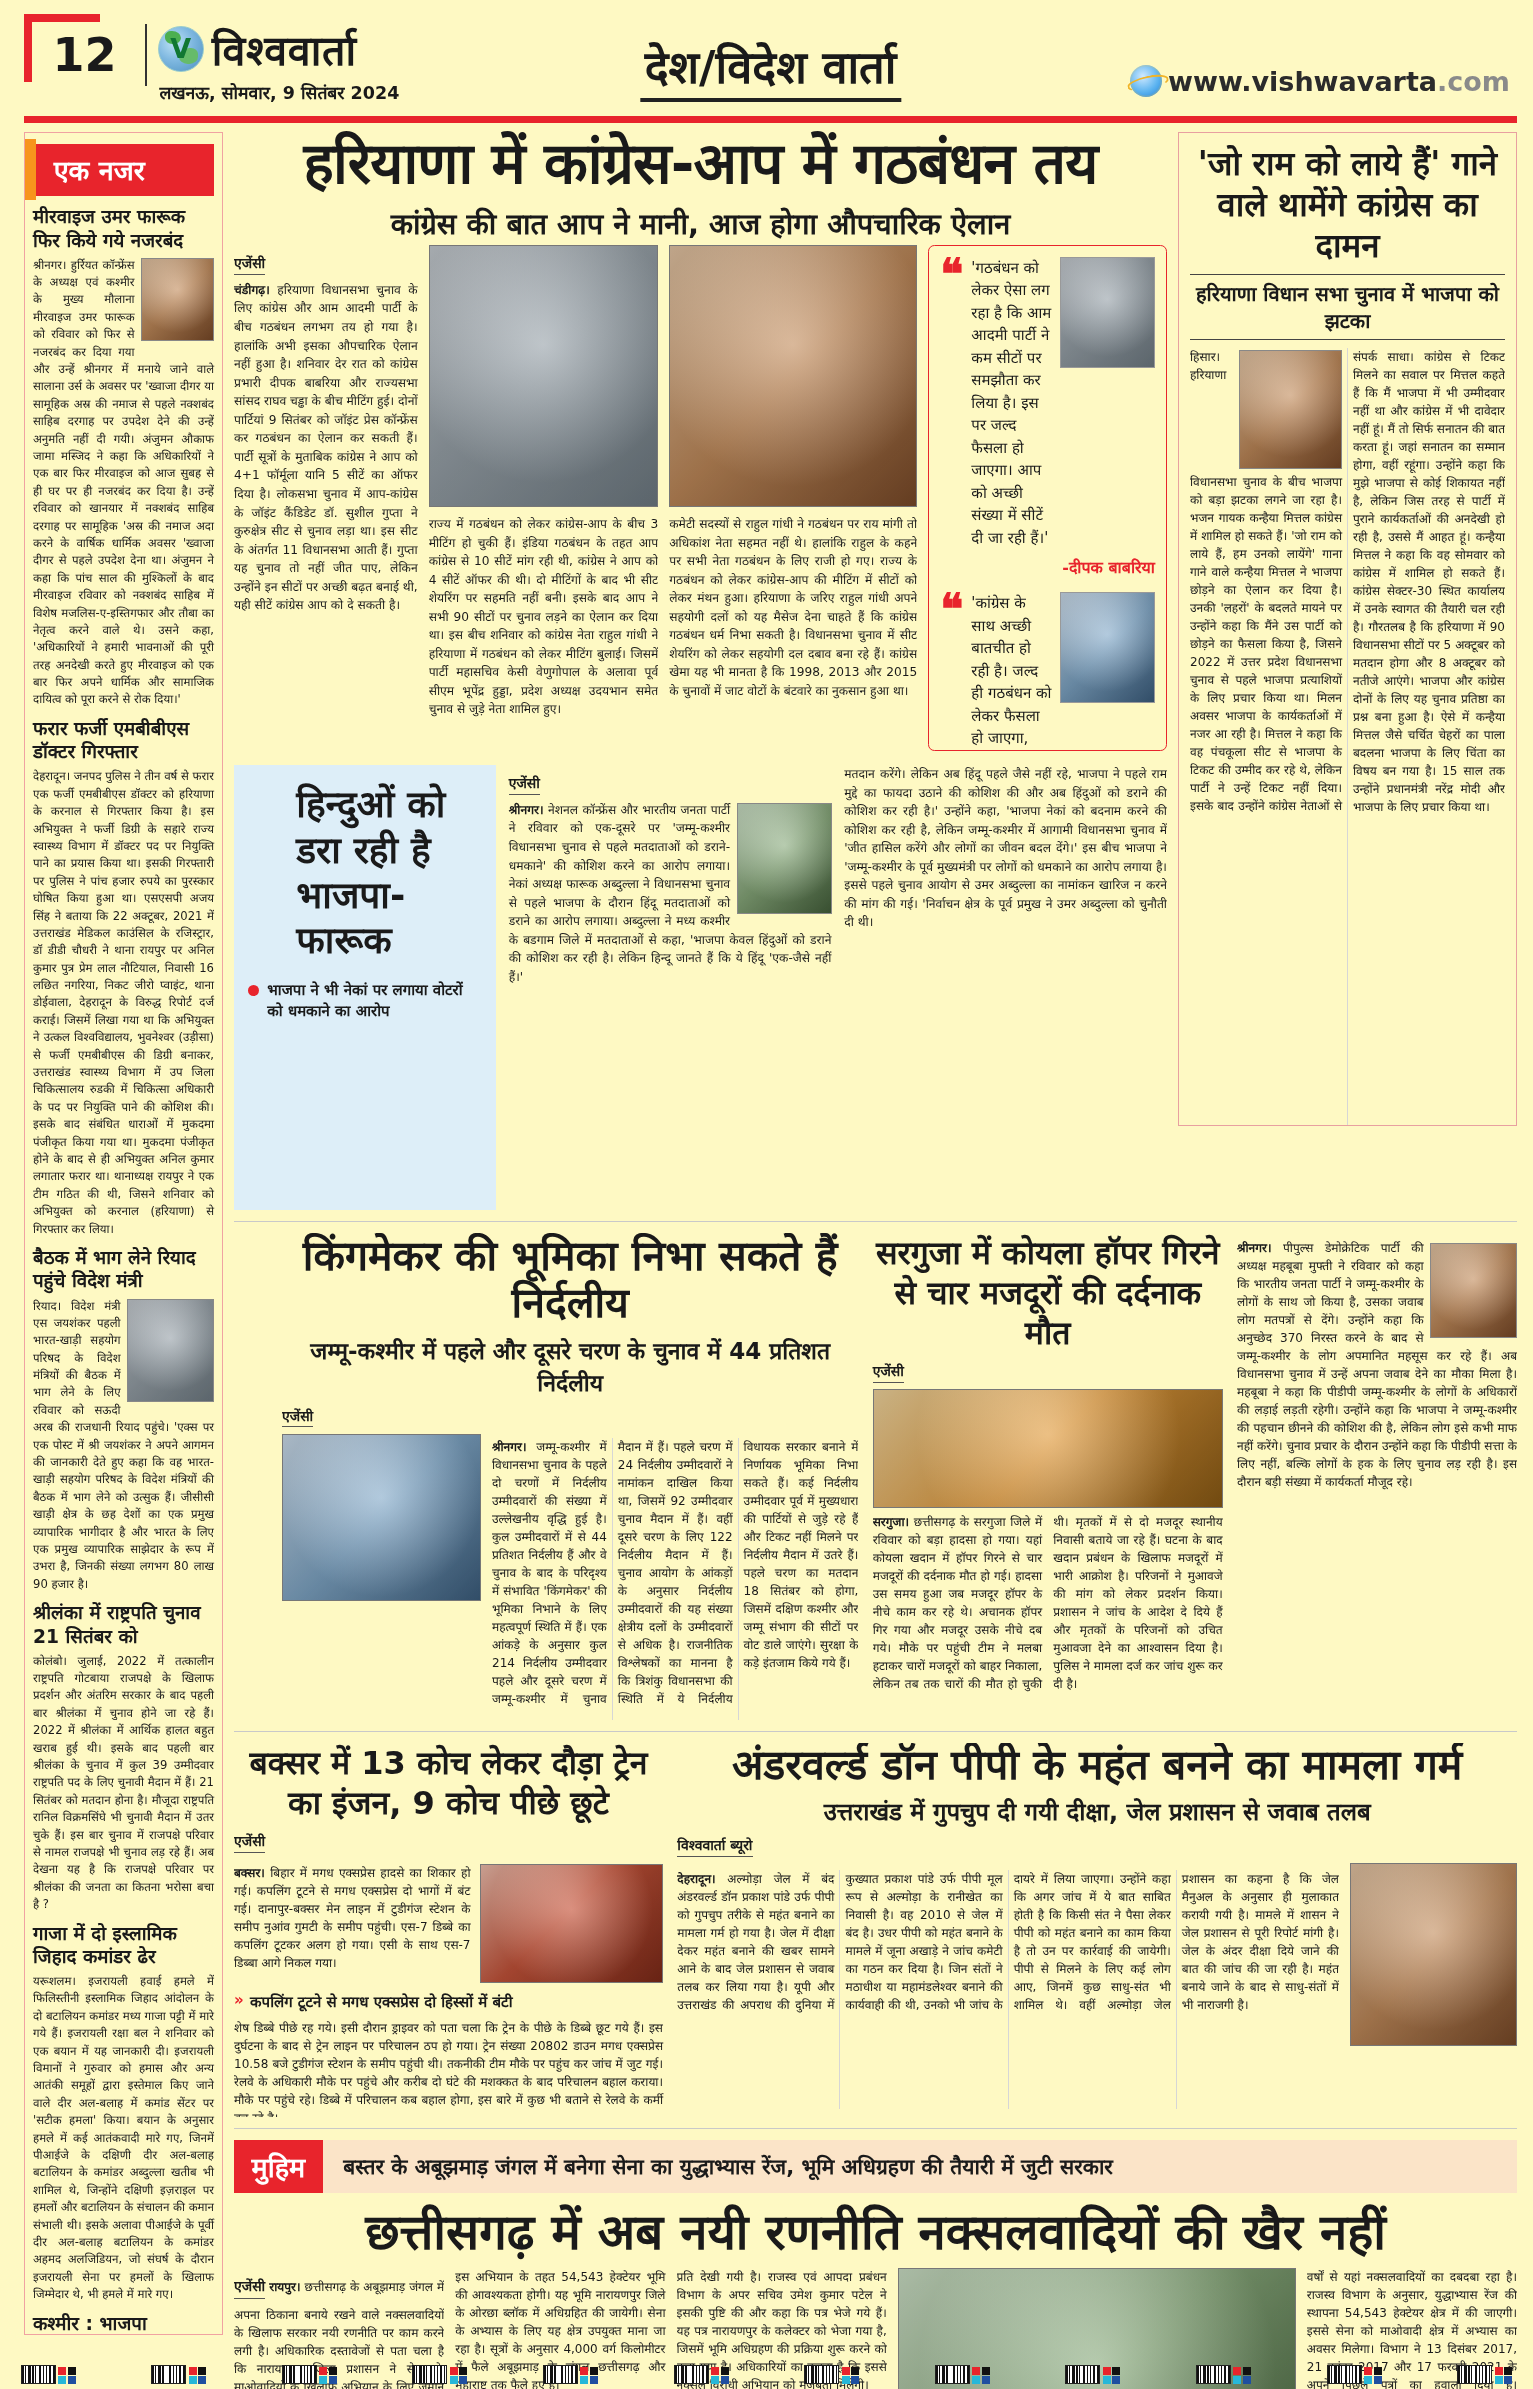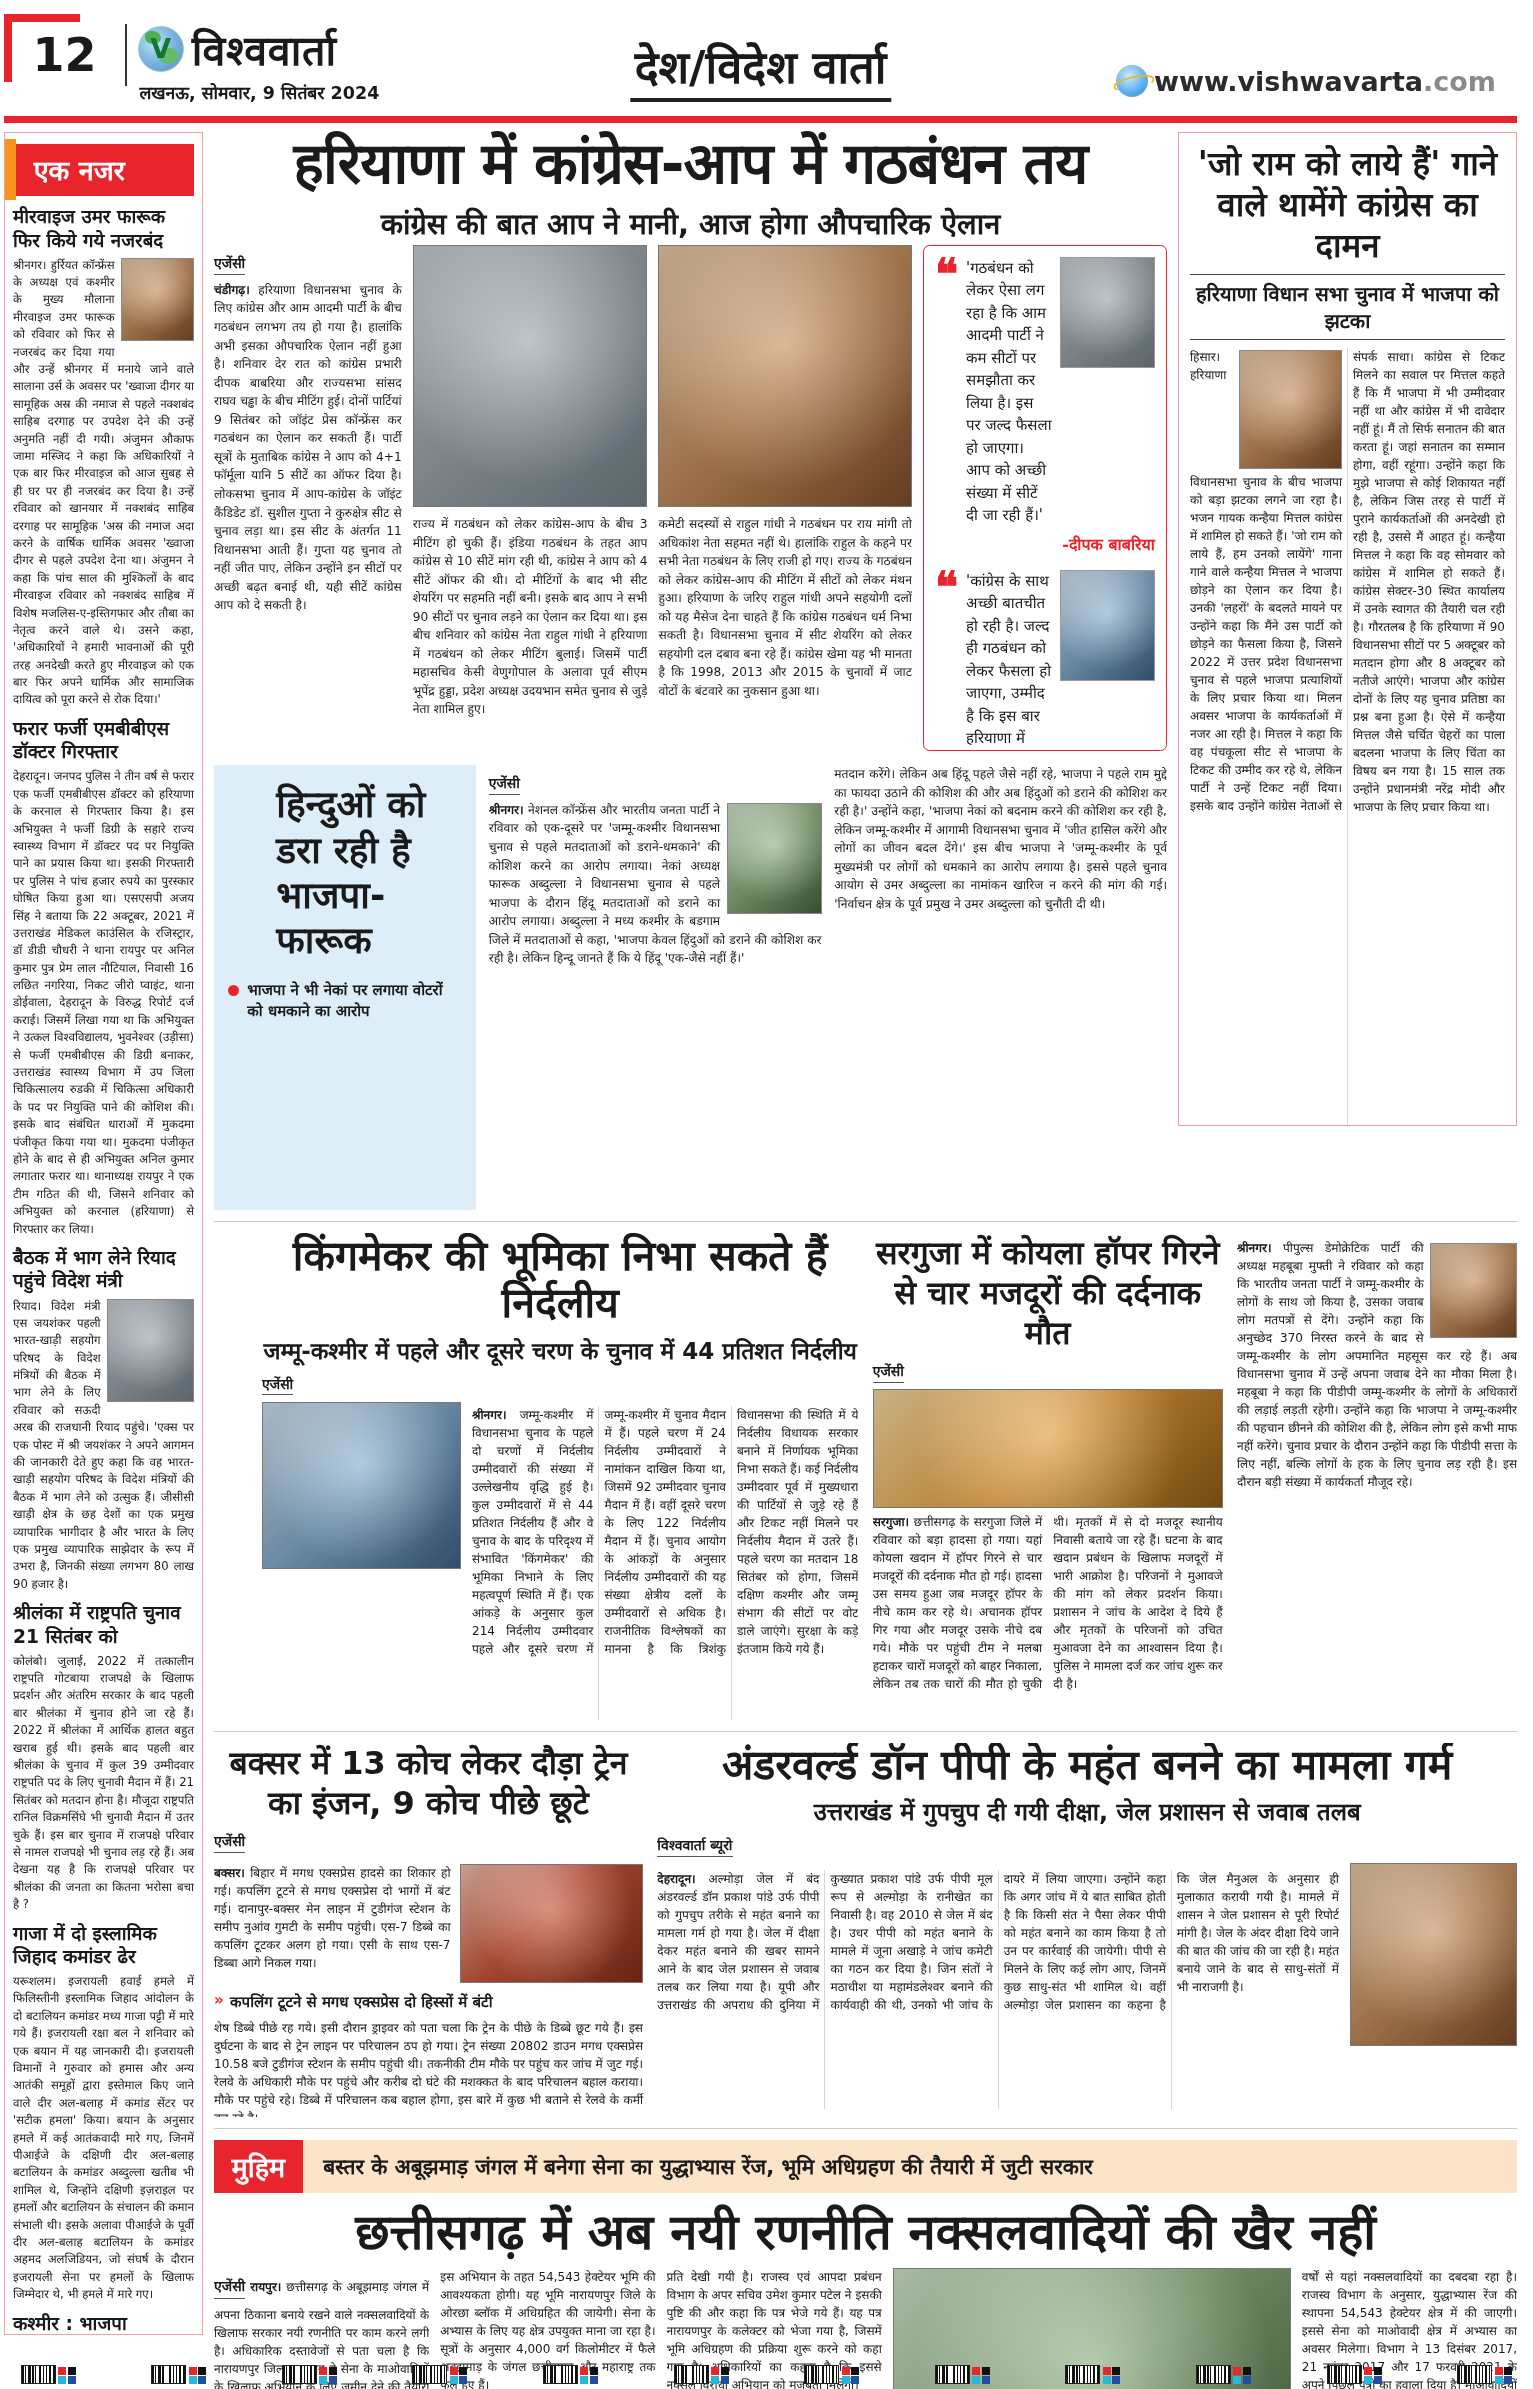--- a/index.html
+++ b/index.html
@@ -1,20 +1,20 @@
 <!DOCTYPE html>
 <html lang="hi" style="font-size:12.7px"><head>
 <meta charset="utf-8">
 <style>
   * { margin:0; padding:0; box-sizing:border-box; }
   html,body { background:#e9e9e9; }
   .page {
-    width:1533px; height:2389px; margin:0 auto; background:#ffffff;
+    width:1533px; height:2389px; margin:0 auto; background:#fef9c3;
     font-family:"DejaVu Sans", sans-serif; color:#1a1a1a; position:relative;
-    overflow:hidden; padding:8px 16px 0 4px;
+    overflow:hidden; padding:8px 16px 0 24px;
   }
   
   .masthead { display:flex; align-items:flex-start; height:105px; position:relative; }
   .pageno-wrap { position:relative; padding:11px 8px 0 11px; }
   .pageno-bracket { position:absolute; left:0; top:6.4px; width:76px; height:68px;
     border-left:8px solid #e8242c; border-top:8px solid #e8242c; }
   .pageno { font-size:46px; font-weight:bold; padding:12.7px 3.2px 0 17.5px; line-height:1; }
   .mast-divider { width:1.6px; background:#333; height:62px; margin:16px 11px 0 17.5px; }
   .brand { padding-top:12.7px; }
   .brand-row { display:flex; align-items:center; gap:8px; }
@@ -24,21 +24,21 @@
   .globe:before { content:""; position:absolute; left:6.4px; top:4.8px; width:16px; height:12.7px;
     background:#4caf50; border-radius:40% 60% 50% 50%; }
   .globe:after { content:""; position:absolute; right:4.8px; bottom:6.4px; width:19px; height:16px;
     background:#66bb6a; border-radius:60% 40% 50% 50%; }
   .globe .vee { position:absolute; left:50%; top:50%; transform:translate(-50%,-52%);
     font-size:27px; font-weight:bold; color:#173; z-index:2; }
   .paper-name { font-size:41px; font-weight:bold; letter-spacing:0.8px; }
   .dateline { font-size:17.5px; font-weight:bold; margin-top:3.2px; padding-left:1.6px; }
   .section-title { position:absolute; left:50%; transform:translateX(-50%); top:27px;
     font-size:45px; font-weight:bold; border-bottom:4.8px solid #222; padding:0 4.8px 1.6px 4.8px; }
-  .site { position:absolute; right:21px; top:57px; display:flex; align-items:center; gap:6.4px; }
+  .site { position:absolute; right:7px; top:57px; display:flex; align-items:center; gap:6.4px; }
   .ie-icon { width:32px; height:32px; border-radius:50%;
     background: radial-gradient(circle at 40% 35%, #cfe9ff 0%, #5db4f0 55%, #1c7cd6 100%);
     position:relative; box-shadow:0 0 0 1.6px #f3c54233 inset; }
   .ie-icon:before { content:""; position:absolute; left:-3.2px; top:11px; width:38px; height:9.5px;
     border:2.4px solid #f0b429; border-radius:50%; border-bottom-color:transparent; transform:rotate(-12deg); }
   .site-url { font-size:27px; font-weight:bold; color:#2b2b2b; }
   .site-url .tld { color:#8a8a8a; }
   .rule-red { height:6.4px; background:#e8242c; margin-top:3.2px; }
 
   

